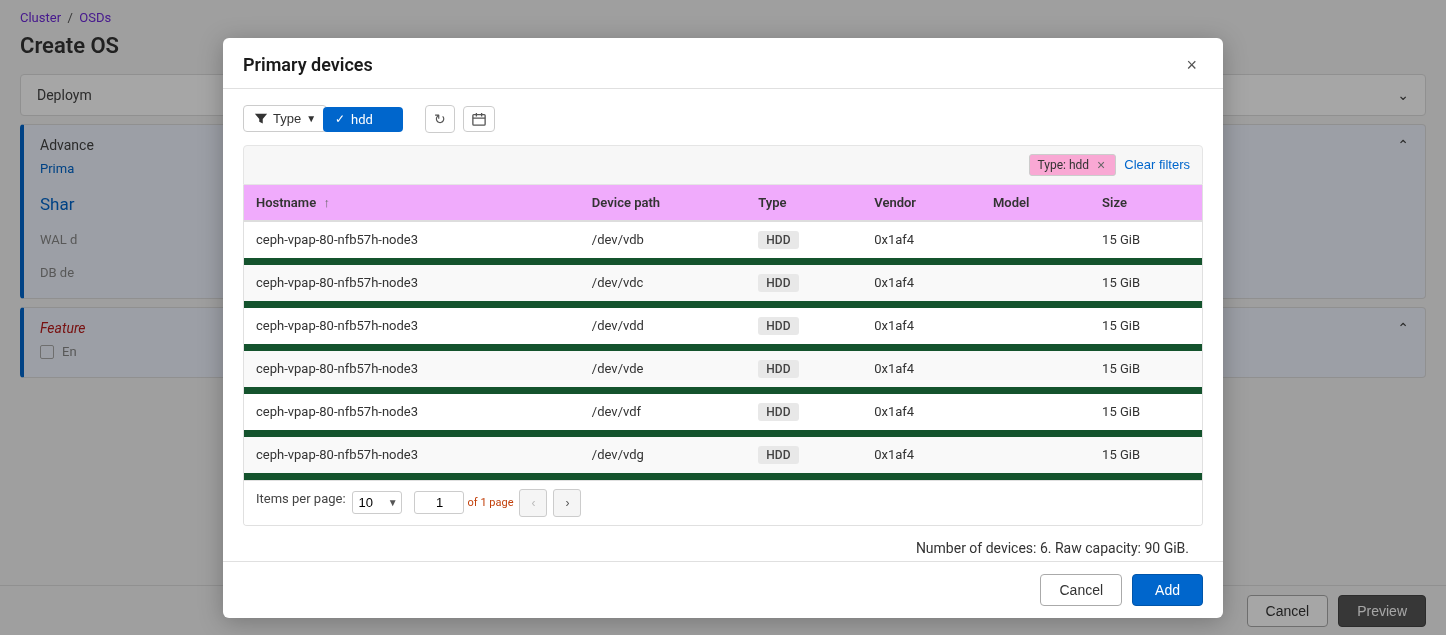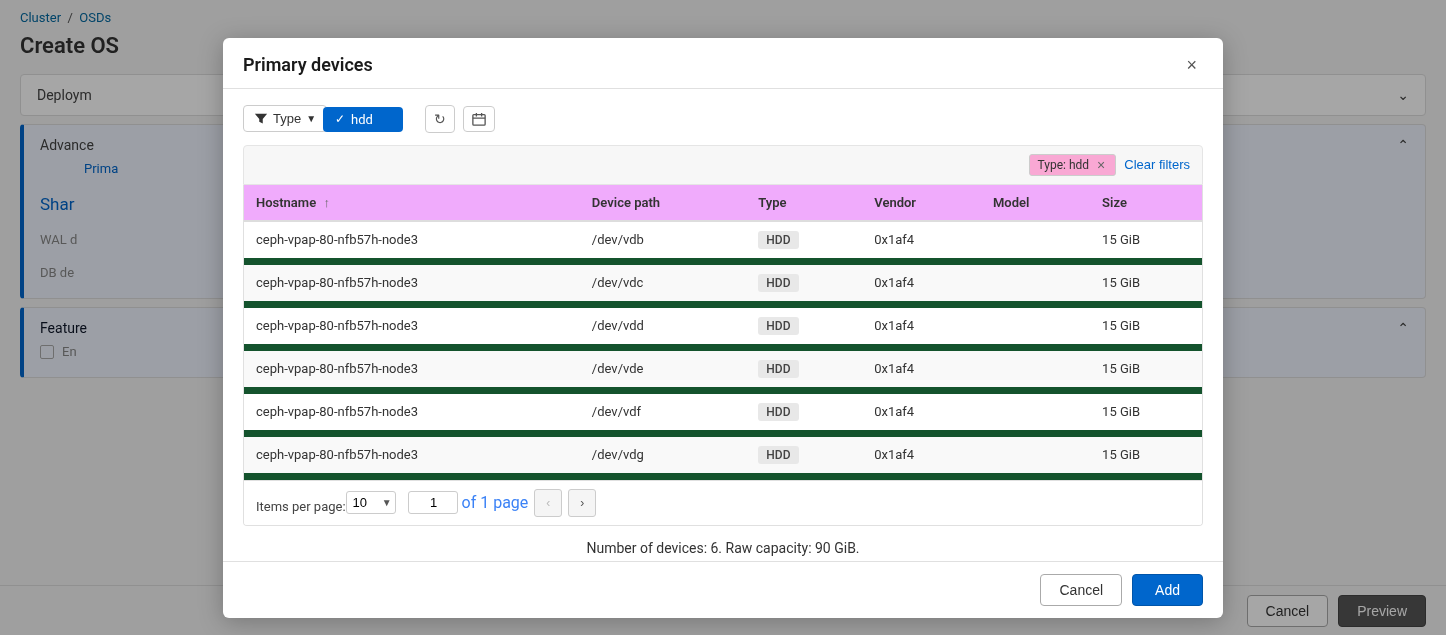--- a/index.html
+++ b/index.html
@@ -20,21 +20,21 @@
       background: #f5f5f5;
       padding: 10px 20px;
     }
 
     .bg-breadcrumb {
       font-size: 13px;
       color: #555;
       margin-bottom: 8px;
     }
 
-    .bg-breadcrumb a { color: #0369a1; text-decoration: none; }
+    .bg-breadcrumb a { color: #6d28d9; text-decoration: none; }
 
     .bg-title {
       font-size: 22px;
       font-weight: 600;
       color: #333;
       margin-bottom: 16px;
     }
 
     .bg-section {
       background: #fff;
@@ -301,21 +301,22 @@
       display: flex;
       align-items: center;
       border-top: 1px solid #e0e0e0;
       padding: 8px 12px;
       background: #fff;
       gap: 12px;
     }
 
     .items-per-page {
       display: flex;
-      align-items: flex-end;
+      align-items: flex-start;
+      gap: 6px;
       font-size: 13px;
       color: #444;
     }
 
     .per-page-select {
       border: 1px solid #ccc;
       border-radius: 3px;
       padding: 3px 20px 3px 6px;
       font-size: 13px;
       background: #fff;
@@ -360,22 +361,22 @@
     .page-input {
       width: 50px;
       border: 1px solid #ccc;
       border-radius: 3px;
       padding: 3px 4px 3px 6px;
       font-size: 13px;
       text-align: center;
     }
 
     .page-of {
-      font-size: 16px;
-      color: #3b82f6;
+      font-size: 11px;
+      color: #c2410c;
       text-align: center;
     }
 
     .nav-btn {
       width: 28px;
       height: 28px;
       border: 1px solid #ccc;
       border-radius: 3px;
       background: #f5f5f5;
       cursor: pointer;
@@ -386,21 +387,21 @@
       color: #555;
     }
 
     .nav-btn:disabled {
       color: #bbb;
       cursor: default;
     }
 
     
     .summary-bar {
-      text-align: center;
+      text-align: right;
       padding: 14px;
       font-size: 14px;
       color: #333;
     }
 
     
     .modal-footer {
       display: flex;
       justify-content: flex-end;
       gap: 10px;
@@ -468,38 +469,38 @@
   </div>
 
   <div class="bg-section" style="background:#f0f5ff; border-left: 4px solid #0066cc;">
     <div class="bg-section-header">
       <span>Advance</span>
       <span>⌃</span>
     </div>
     <div class="bg-section-content">
       <div style="display:flex; gap:12px; flex-direction:column;">
         <div class="bg-row">
-            <span style="color:#0066cc; font-size:13px;margin-left:44px;">Prima</span>
+            <span style="color:#0066cc; font-size:13px;">Prima</span>
           </div>
         <div class="bg-row">
             <span style="color:#0066cc; font-size:17px;">Shar</span>
           </div>
         <div class="bg-row">
             <span>WAL d</span>
           </div>
         <div class="bg-row">
             <span>DB de</span>
           </div>
       </div>
     </div>
   </div>
 
   <div class="bg-section" style="background:#f0f5ff; border-left: 4px solid #0066cc;">
     <div class="bg-section-header">
-      <span style="color:#0f172a;">Feature</span>
+      <span style="color:#b91c1c;font-style:italic;">Feature</span>
       <span>⌃</span>
     </div>
     <div class="bg-section-content">
       <div class="bg-row">
         <div class="bg-checkbox"></div>
         <span>En</span>
       </div>
     </div>
   </div>
 

